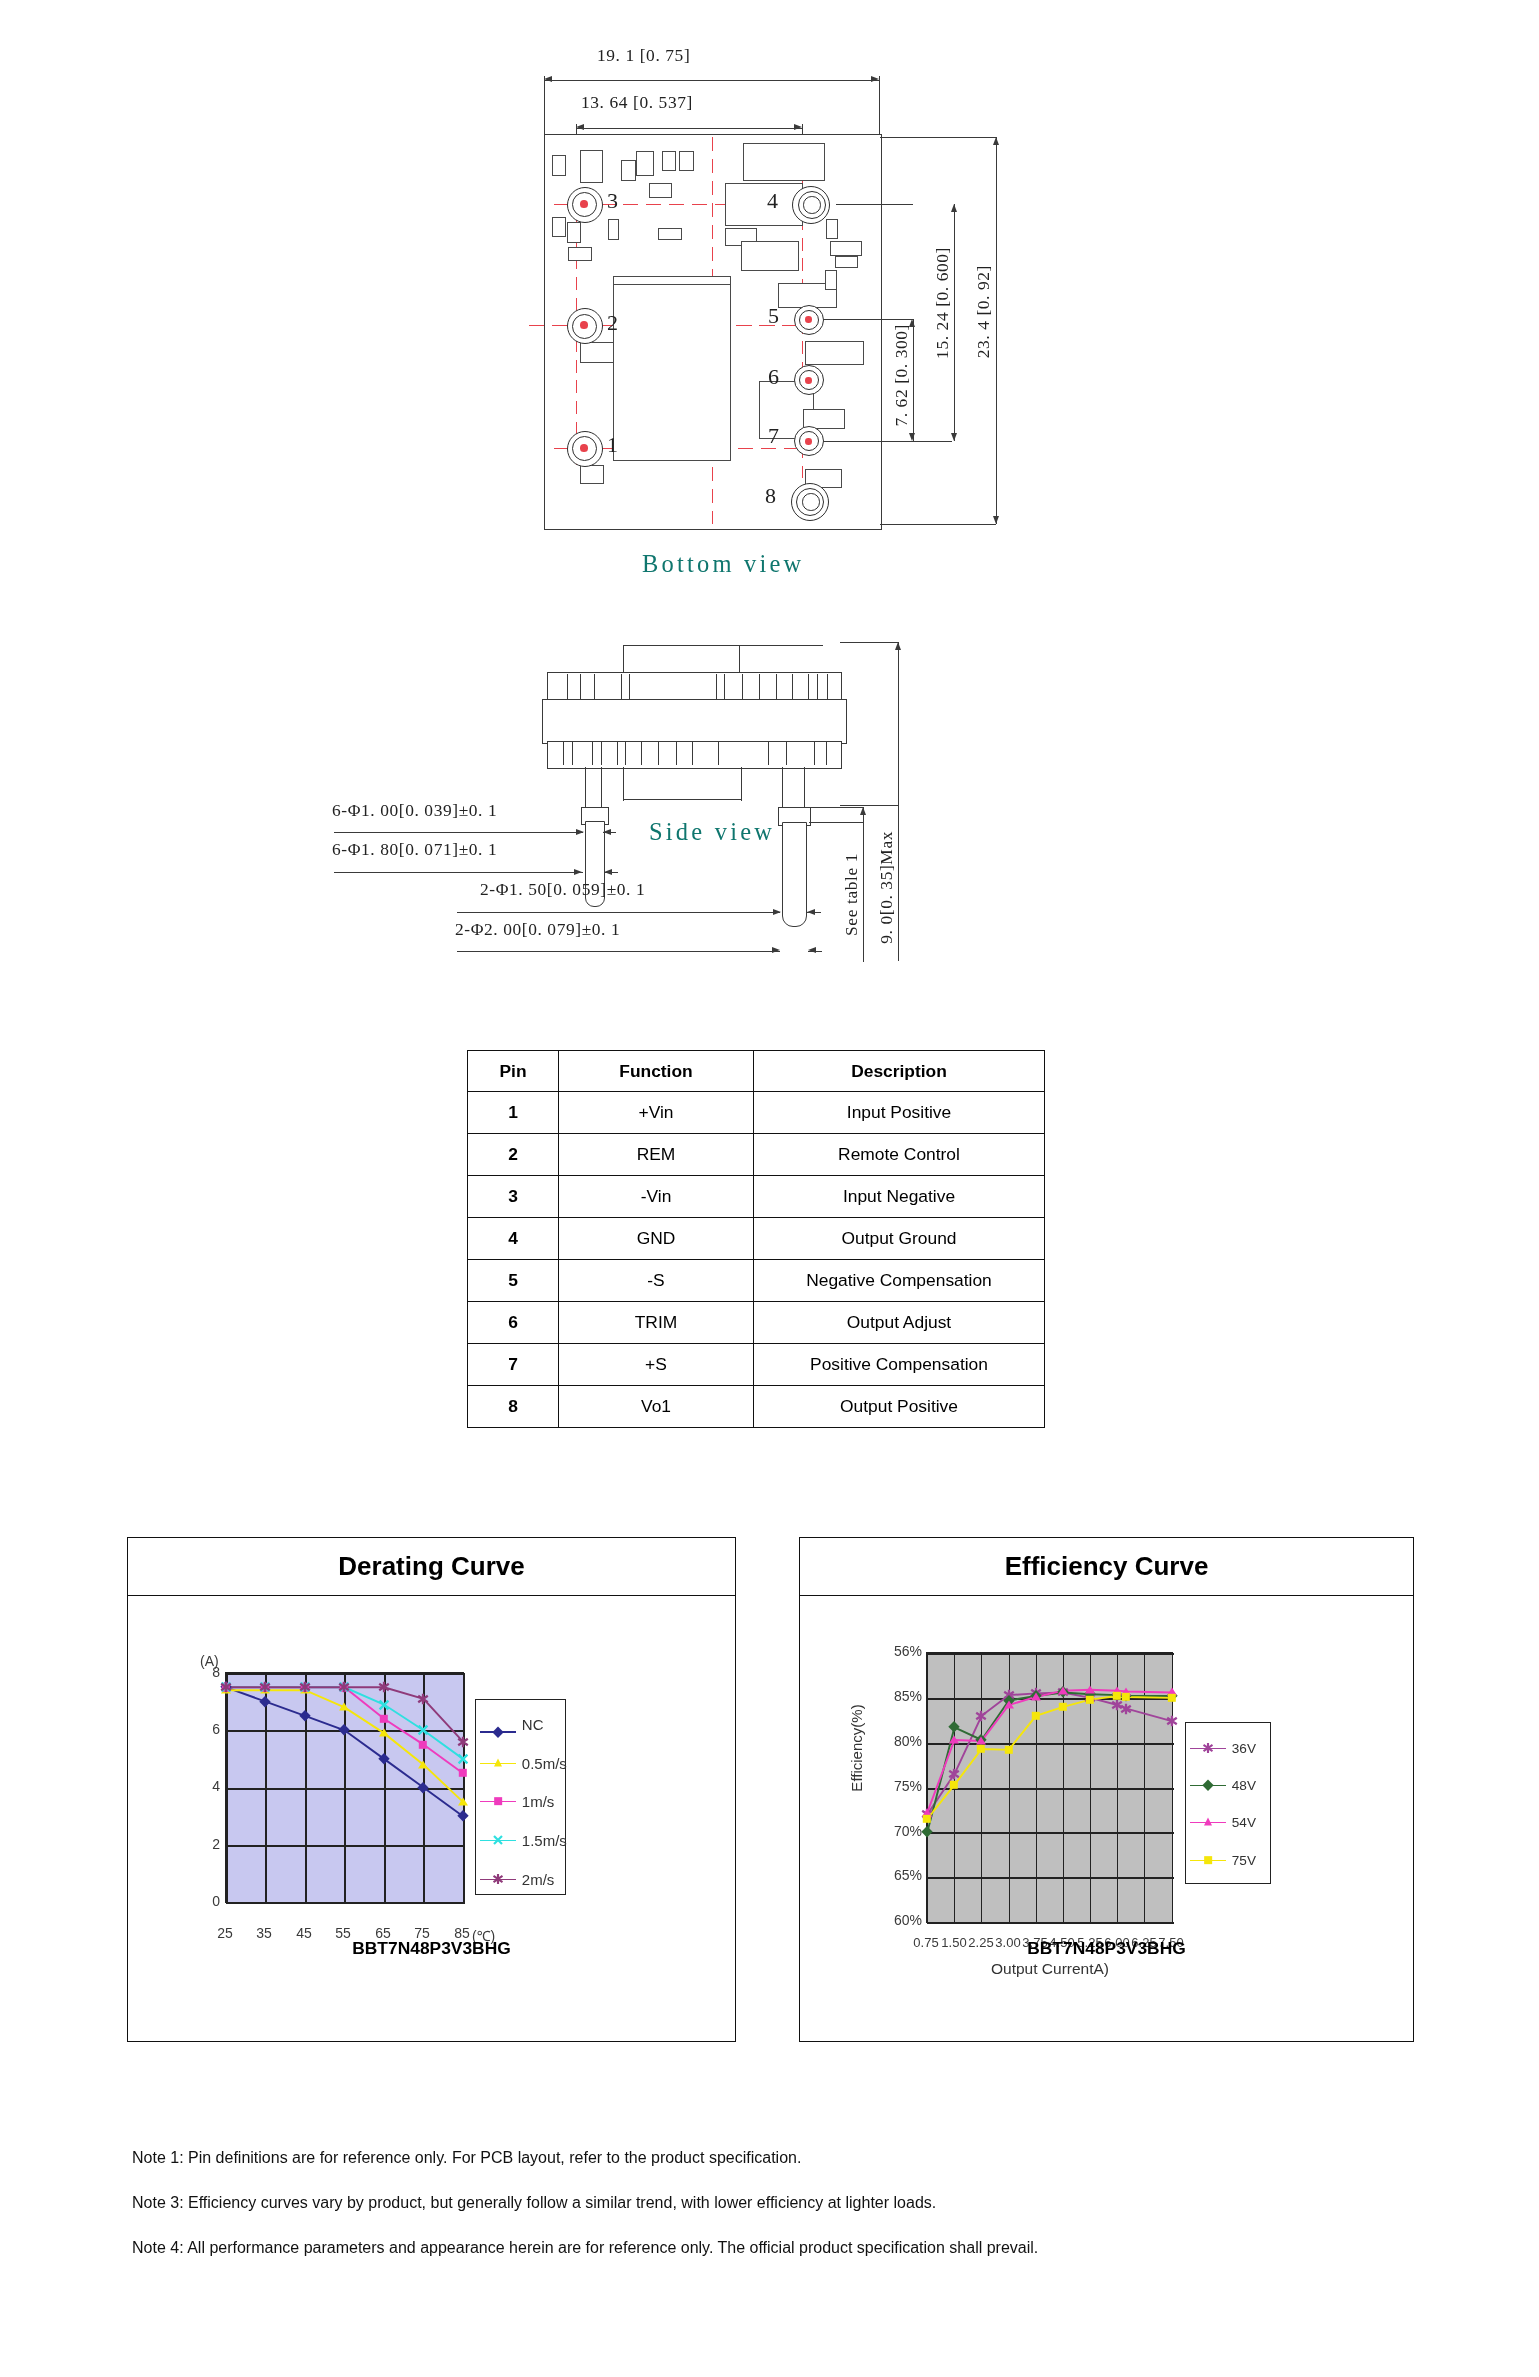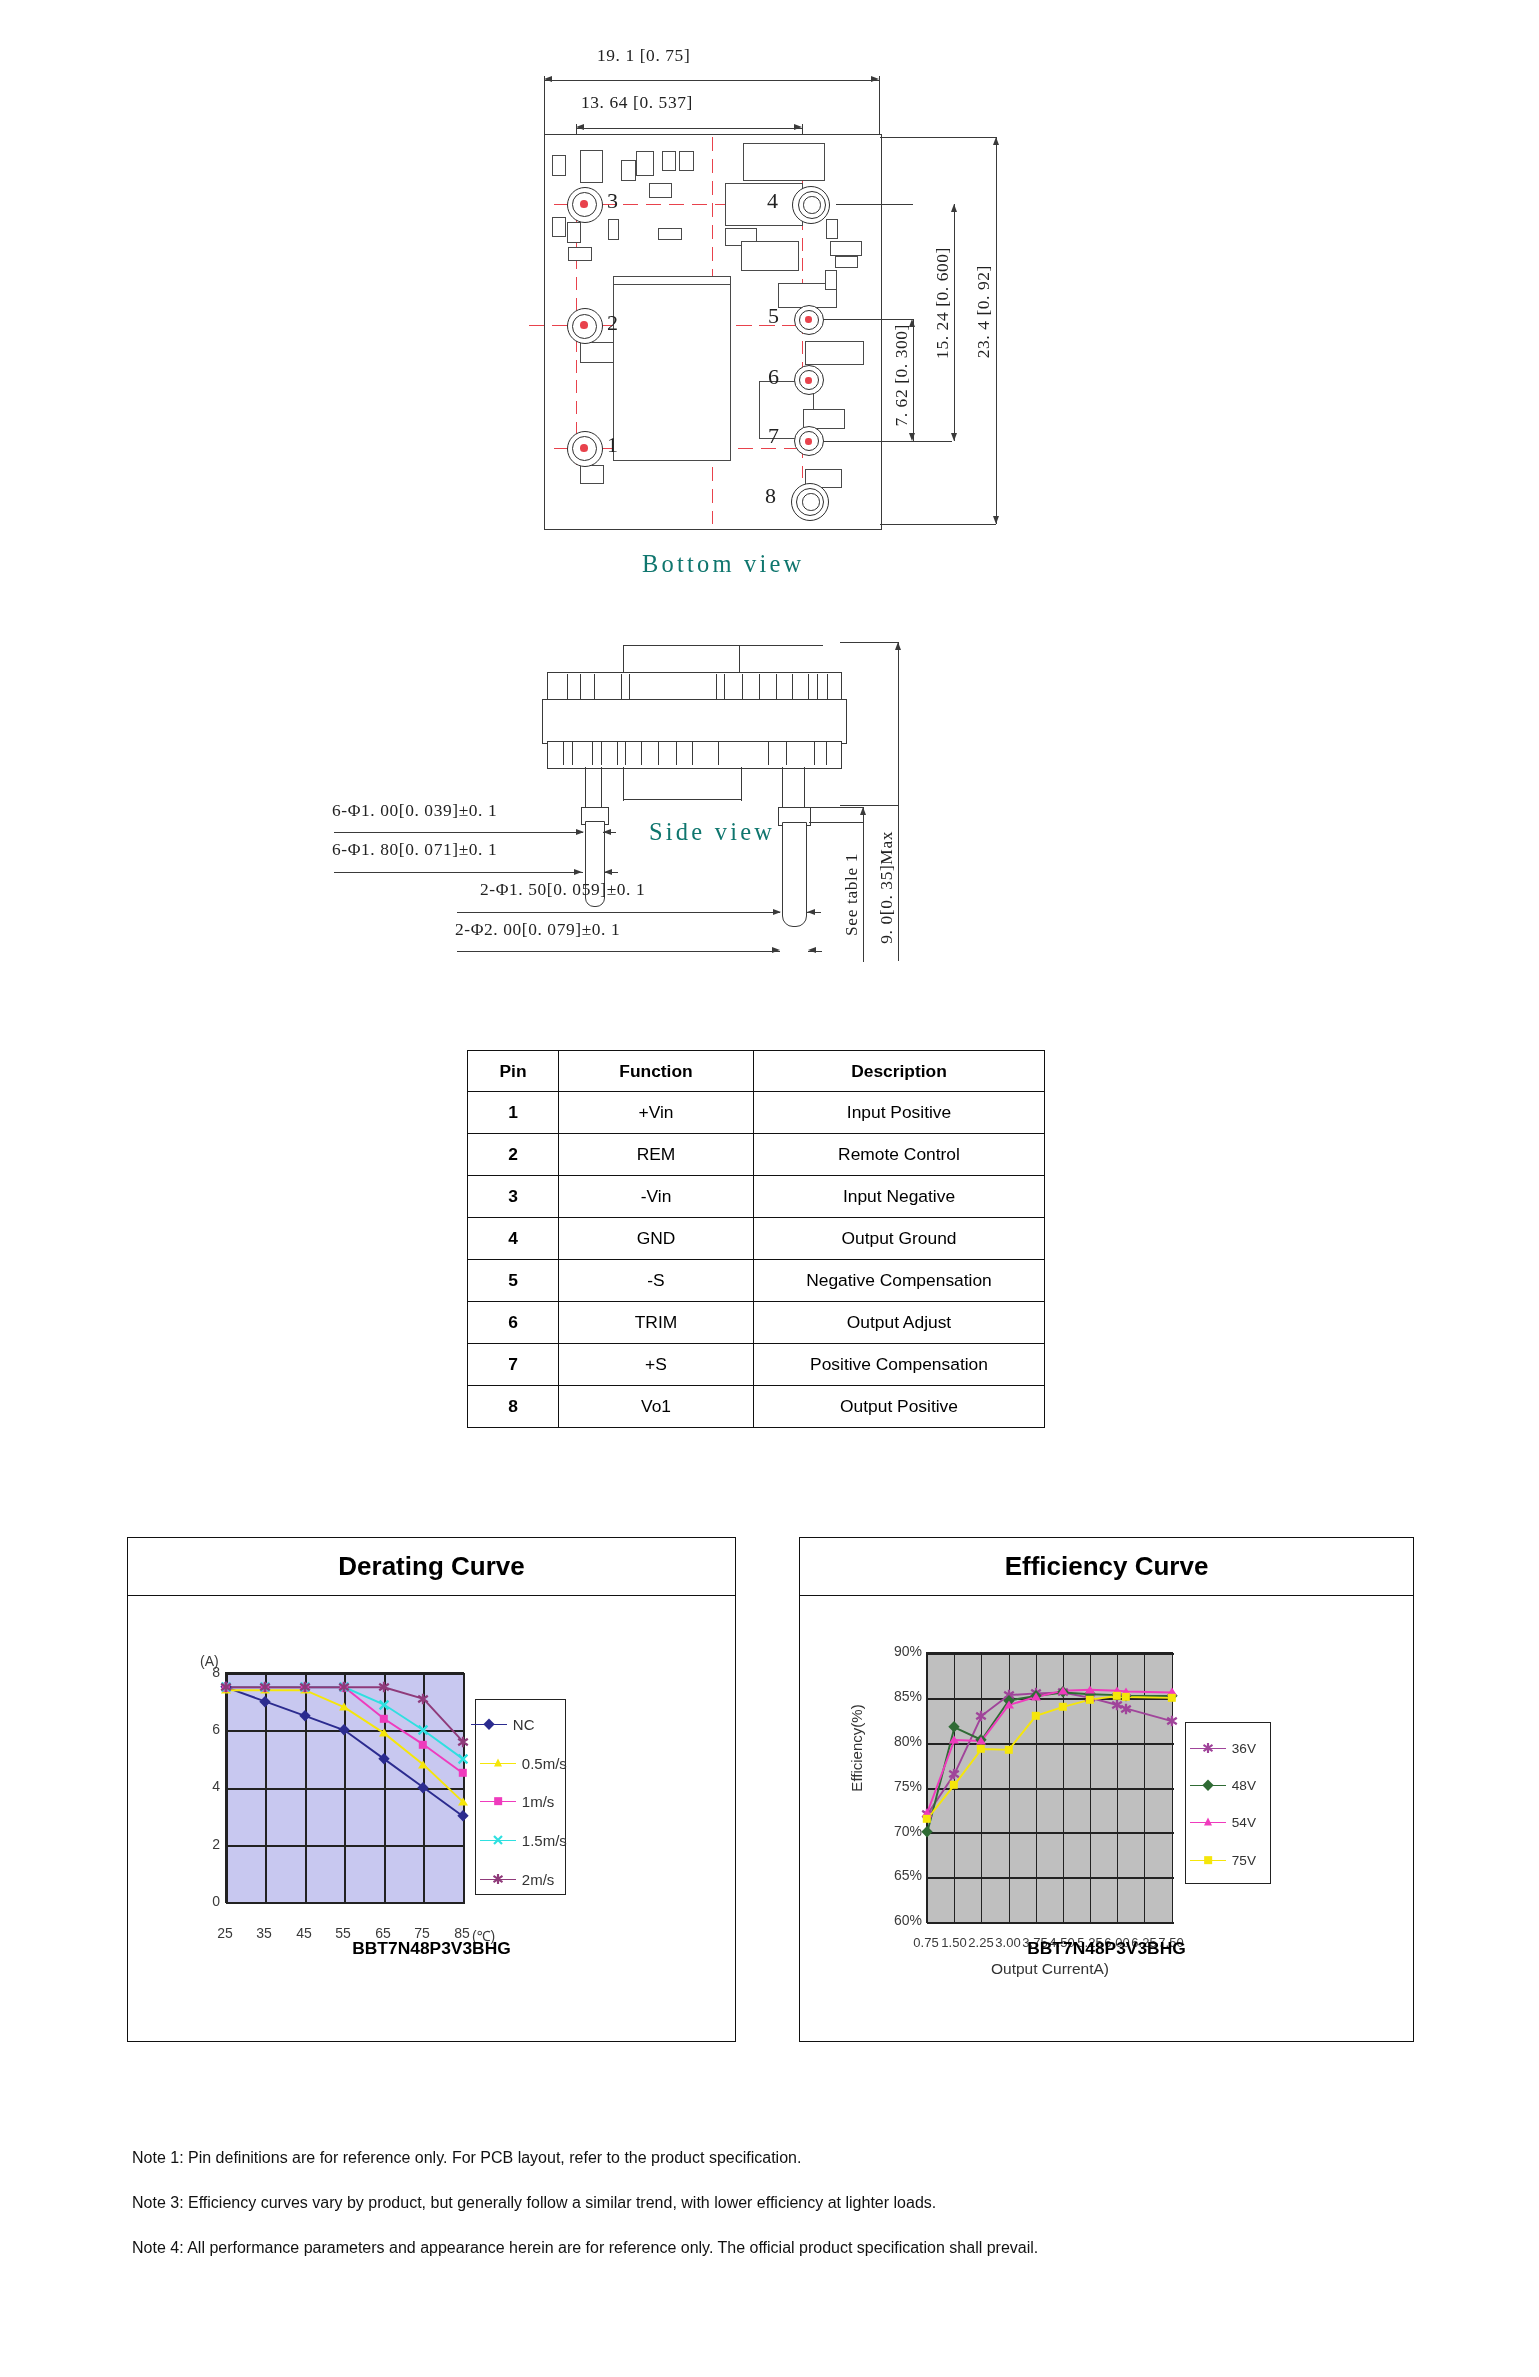--- a/index.html
+++ b/index.html
@@ -449,21 +449,21 @@
       <div class="axlbl" style="left: 97px; top: 329px; transform: translateX(-50%);">25</div>
       <div class="axlbl" style="left: 136px; top: 329px; transform: translateX(-50%);">35</div>
       <div class="axlbl" style="left: 176px; top: 329px; transform: translateX(-50%);">45</div>
       <div class="axlbl" style="left: 215px; top: 329px; transform: translateX(-50%);">55</div>
       <div class="axlbl" style="left: 255px; top: 329px; transform: translateX(-50%);">65</div>
       <div class="axlbl" style="left: 294px; top: 329px; transform: translateX(-50%);">75</div>
       <div class="axlbl" style="left: 334px; top: 329px; transform: translateX(-50%);">85</div>
       <div class="unitlbl" style="left: 72px; top: 57px;">(A)</div>
       <div class="unitlbl" style="left: 344px; top: 330px;">(℃)</div>
       <div class="legendbox" style="left: 347px; top: 103px; width: 89px; height: 194px;"></div>
-      <div class="legrow" style="left: 343px; top: 120px;">
+      <div class="legrow" style="left: 352px; top: 120px; align-items: flex-end;">
         <div class="legline" style="background: rgb(43, 43, 143);">
           <div class="mk" style="width: 7.7px; height: 7.7px; background: rgb(43, 43, 143); transform: translate(-50%, -50%) rotate(45deg); left: 18px; top: 0.6px;"></div>
         </div>
         <span class="legtxt">NC</span>
       </div>
       <div class="legrow" style="left: 352px; top: 159px;">
         <div class="legline" style="background: rgb(245, 230, 10);">
           <div class="mk" style="width: 0px; height: 0px; border-left: 4.8px solid transparent; border-right: 4.8px solid transparent; border-bottom: 8.1px solid rgb(245, 230, 10); transform: translate(-50%, -55%); left: 18px; top: 0.6px;"></div>
         </div>
         <span class="legtxt">0.5m/s</span>
@@ -583,21 +583,21 @@
         <div class="mk" style="width: 8.4px; height: 8.4px; background: rgb(245, 230, 10); transform: translate(-50%, -50%); left: 190px; top: 43px;"></div>
         <div class="mk" style="width: 8.4px; height: 8.4px; background: rgb(245, 230, 10); transform: translate(-50%, -50%); left: 199px; top: 44px;"></div>
         <div class="mk" style="width: 8.4px; height: 8.4px; background: rgb(245, 230, 10); transform: translate(-50%, -50%); left: 245px; top: 45px;"></div>
       </div>
       <div class="axlbl" style="left: 74px; top: 316px; width: 48px; text-align: right;">60%</div>
       <div class="axlbl" style="left: 74px; top: 271px; width: 48px; text-align: right;">65%</div>
       <div class="axlbl" style="left: 74px; top: 227px; width: 48px; text-align: right;">70%</div>
       <div class="axlbl" style="left: 74px; top: 182px; width: 48px; text-align: right;">75%</div>
       <div class="axlbl" style="left: 74px; top: 137px; width: 48px; text-align: right;">80%</div>
       <div class="axlbl" style="left: 74px; top: 92px; width: 48px; text-align: right;">85%</div>
-      <div class="axlbl" style="left: 74px; top: 47px; width: 48px; text-align: right;">90%</div>
+      <div class="axlbl" style="left: 74px; top: 47px; width: 48px; text-align: right;">56%</div>
       <div class="axlbl-s" style="left: 126px; top: 339px; transform: translateX(-50%);">0.75</div>
       <div class="axlbl-s" style="left: 154px; top: 339px; transform: translateX(-50%);">1.50</div>
       <div class="axlbl-s" style="left: 181px; top: 339px; transform: translateX(-50%);">2.25</div>
       <div class="axlbl-s" style="left: 208px; top: 339px; transform: translateX(-50%);">3.00</div>
       <div class="axlbl-s" style="left: 235px; top: 339px; transform: translateX(-50%);">3.75</div>
       <div class="axlbl-s" style="left: 262px; top: 339px; transform: translateX(-50%);">4.50</div>
       <div class="axlbl-s" style="left: 290px; top: 339px; transform: translateX(-50%);">5.25</div>
       <div class="axlbl-s" style="left: 317px; top: 339px; transform: translateX(-50%);">6.00</div>
       <div class="axlbl-s" style="left: 344px; top: 339px; transform: translateX(-50%);">6.25</div>
       <div class="axlbl-s" style="left: 371px; top: 339px; transform: translateX(-50%);">7.50</div>

